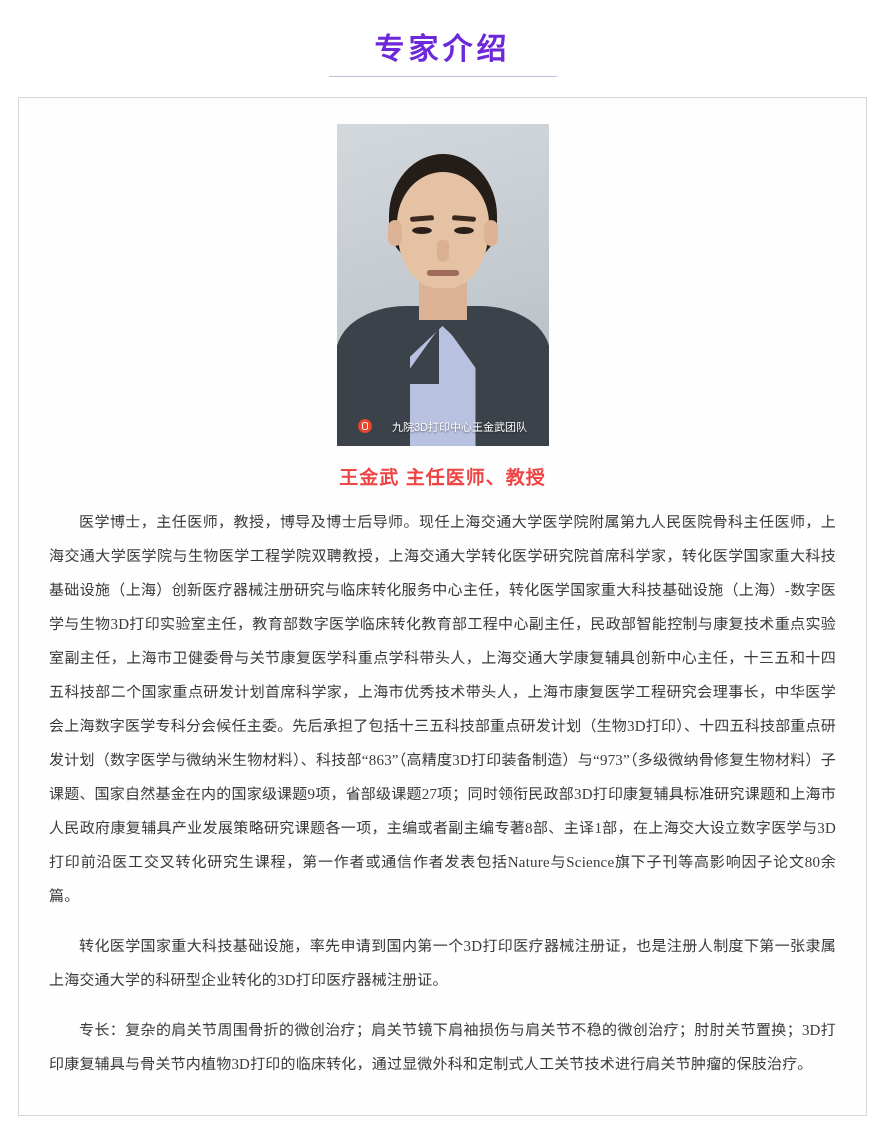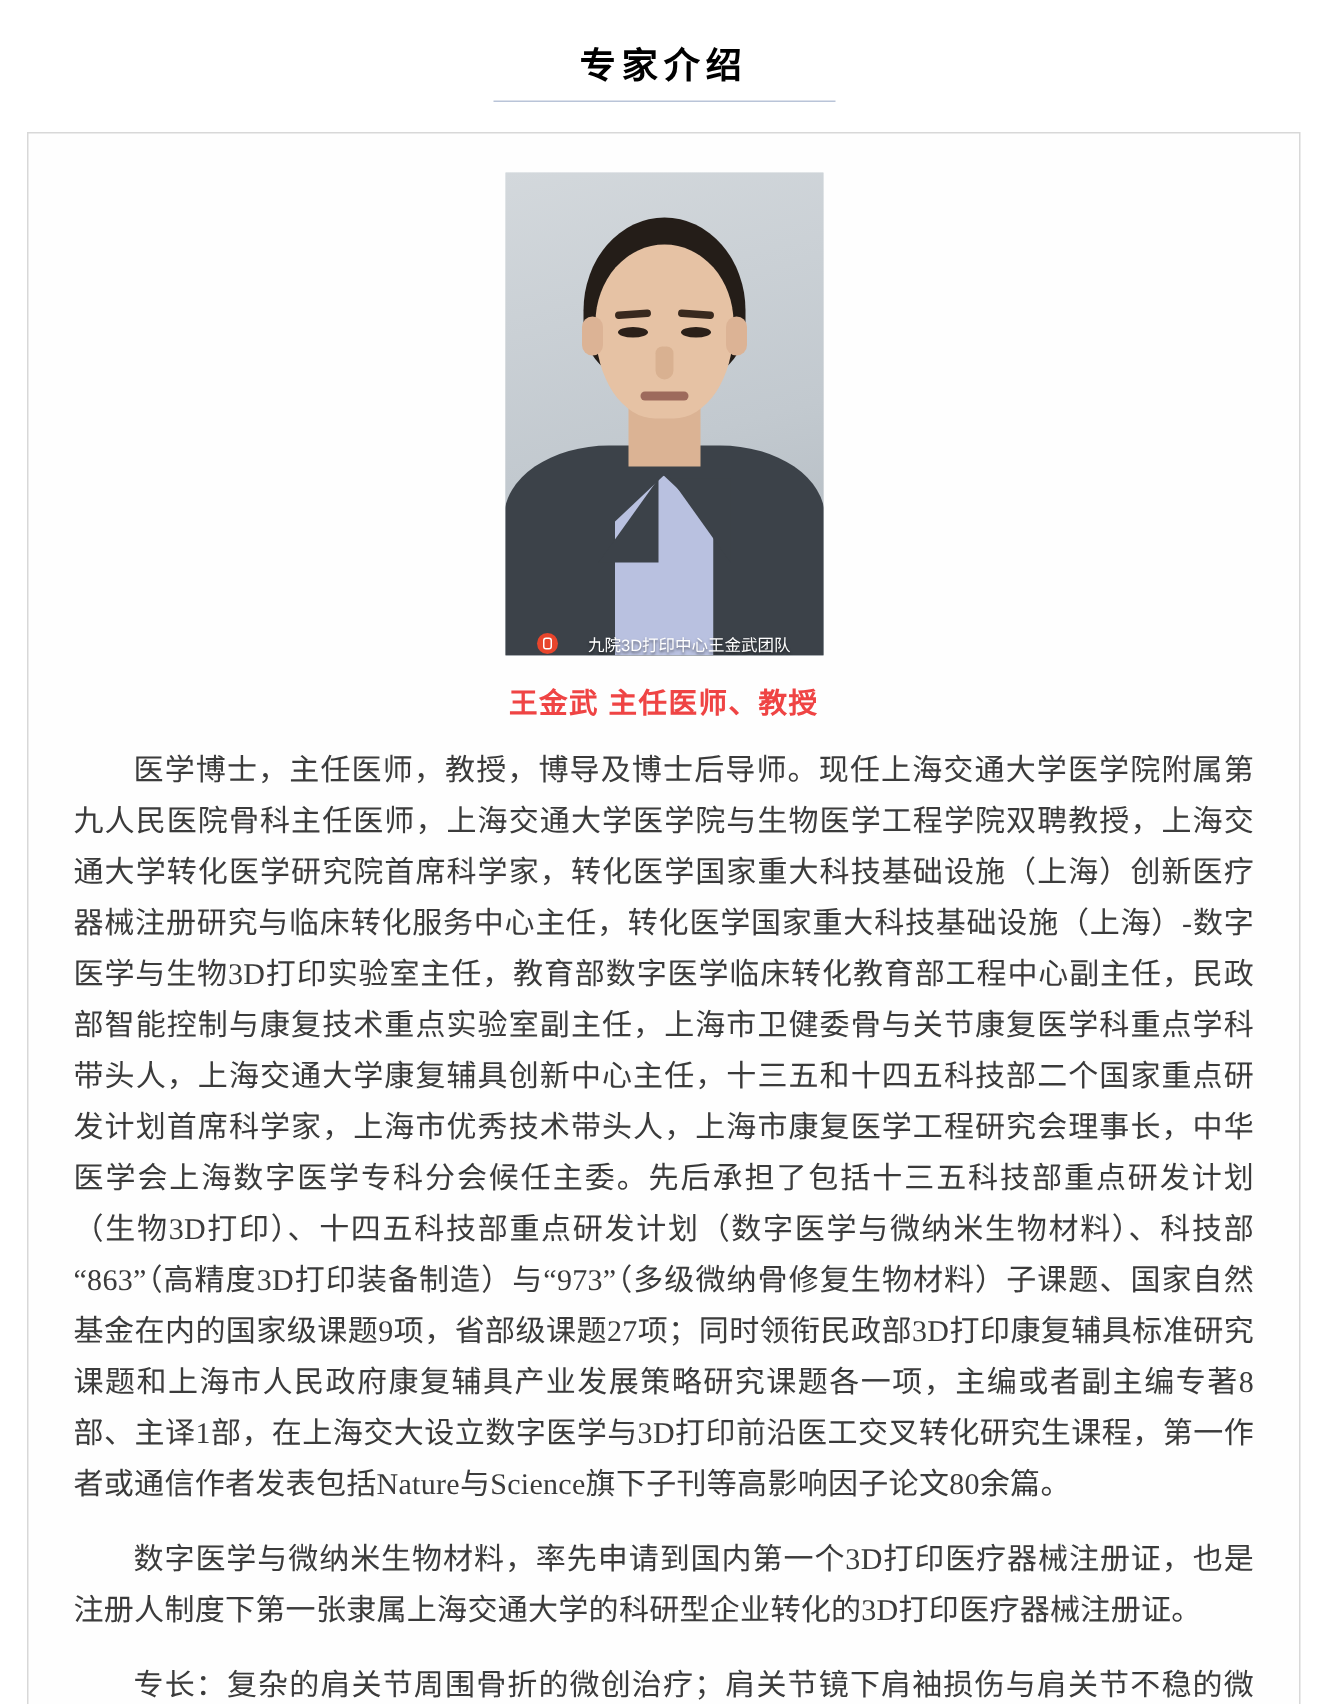--- a/index.html
+++ b/index.html
@@ -22,24 +22,24 @@
 
   
   .header {
     text-align: center;
     padding-top: 6px;
     padding-bottom: 4px;
   }
   .header-title {
     display: inline-block;
     font-family: "Liberation Sans", "DejaVu Sans", sans-serif;
-    font-size: 24px;
+    font-size: 30px;
     font-weight: bold;
     letter-spacing: 4px;
-    color: #000000;
+    color: #6d28d9;
     padding: 0 10px 14px 10px;
   }
   .header-rule-wrap {
     display: flex;
     justify-content: center;
     margin-top: -6px;
     margin-bottom: 16px;
   }
   .header-rule {
     width: 228px;
@@ -187,21 +187,21 @@
   }
   .p-collar-r {
     left: 50%; margin-left: 4px;
     border-width: 0 40px 56px 0;
     border-color: transparent #3c4249 transparent transparent;
   }
   .p-watermark {
     position: absolute;
     left: 0;
     right: 0;
-    bottom: 0;
+    bottom: 12px;
     display: flex;
     align-items: center;
     justify-content: center;
     gap: 20px;
     font-family: "Liberation Sans", "DejaVu Sans", sans-serif;
     font-size: 11px;
     color: #ffffff;
     text-shadow: 0 1px 2px rgba(0,0,0,.55);
   }
   .wm-badge {
@@ -229,21 +229,21 @@
     font-size: 19px;
     font-weight: bold;
     color: #ef4444;
     letter-spacing: 1px;
     margin: 6px 0 16px 0;
   }
 
   
   .bio p {
     margin: 16px 0 16px 0;
-    font-size: 20px;
+    font-size: 15px;
     line-height: 34px;
     text-align: justify;
     text-justify: inter-ideograph;
     text-indent: 2em;
     color: #3b3b3b;
     letter-spacing: .2px;
   }
   .bio p:last-child { margin-bottom: 0; }
 </style>
 </head>
@@ -283,18 +283,18 @@
           <span class="wm-badge"></span>
           <span>九院3D打印中心王金武团队</span>
         </div>
       </div>
     </div>
 
     <div class="name-line">王金武 主任医师、教授</div>
 
     <div class="bio">
       <p>医学博士，主任医师，教授，博导及博士后导师。现任上海交通大学医学院附属第九人民医院骨科主任医师，上海交通大学医学院与生物医学工程学院双聘教授，上海交通大学转化医学研究院首席科学家，转化医学国家重大科技基础设施（上海）创新医疗器械注册研究与临床转化服务中心主任，转化医学国家重大科技基础设施（上海）-数字医学与生物3D打印实验室主任，教育部数字医学临床转化教育部工程中心副主任，民政部智能控制与康复技术重点实验室副主任，上海市卫健委骨与关节康复医学科重点学科带头人，上海交通大学康复辅具创新中心主任，十三五和十四五科技部二个国家重点研发计划首席科学家，上海市优秀技术带头人，上海市康复医学工程研究会理事长，中华医学会上海数字医学专科分会候任主委。先后承担了包括十三五科技部重点研发计划（生物3D打印）、十四五科技部重点研发计划（数字医学与微纳米生物材料）、科技部“863”（高精度3D打印装备制造）与“973”（多级微纳骨修复生物材料）子课题、国家自然基金在内的国家级课题9项，省部级课题27项；同时领衔民政部3D打印康复辅具标准研究课题和上海市人民政府康复辅具产业发展策略研究课题各一项，主编或者副主编专著8部、主译1部，在上海交大设立数字医学与3D打印前沿医工交叉转化研究生课程，第一作者或通信作者发表包括Nature与Science旗下子刊等高影响因子论文80余篇。</p>
-      <p>数字医学与微纳米生物材料，率先申请到国内第一个3D打印医疗器械注册证，也是注册人制度下第一张隶属上海交通大学的科研型企业转化的3D打印医疗器械注册证。</p>
+      <p>转化医学国家重大科技基础设施，率先申请到国内第一个3D打印医疗器械注册证，也是注册人制度下第一张隶属上海交通大学的科研型企业转化的3D打印医疗器械注册证。</p>
       <p>专长：复杂的肩关节周围骨折的微创治疗；肩关节镜下肩袖损伤与肩关节不稳的微创治疗；肘肘关节置换；3D打印康复辅具与骨关节内植物3D打印的临床转化，通过显微外科和定制式人工关节技术进行肩关节肿瘤的保肢治疗。</p>
     </div>
 
   </div>
 </div>
 
 </body></html>

